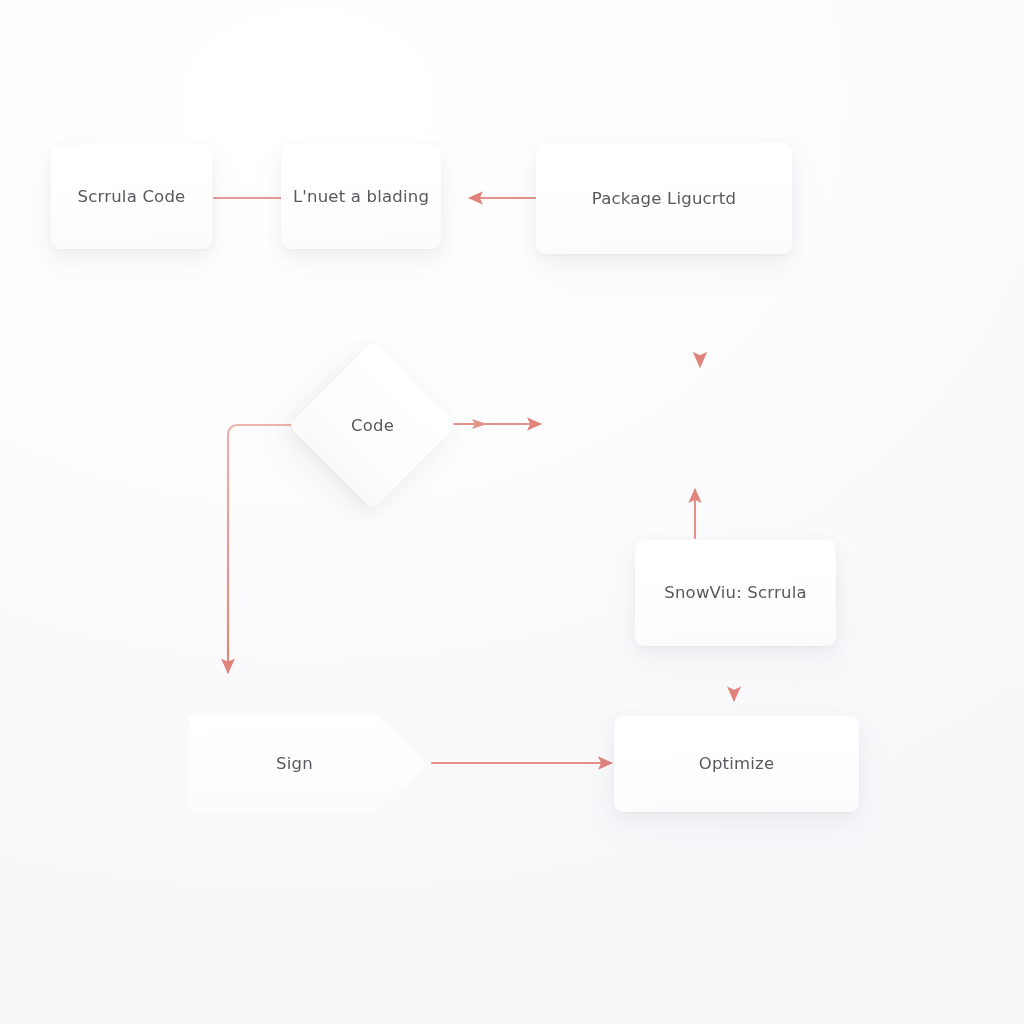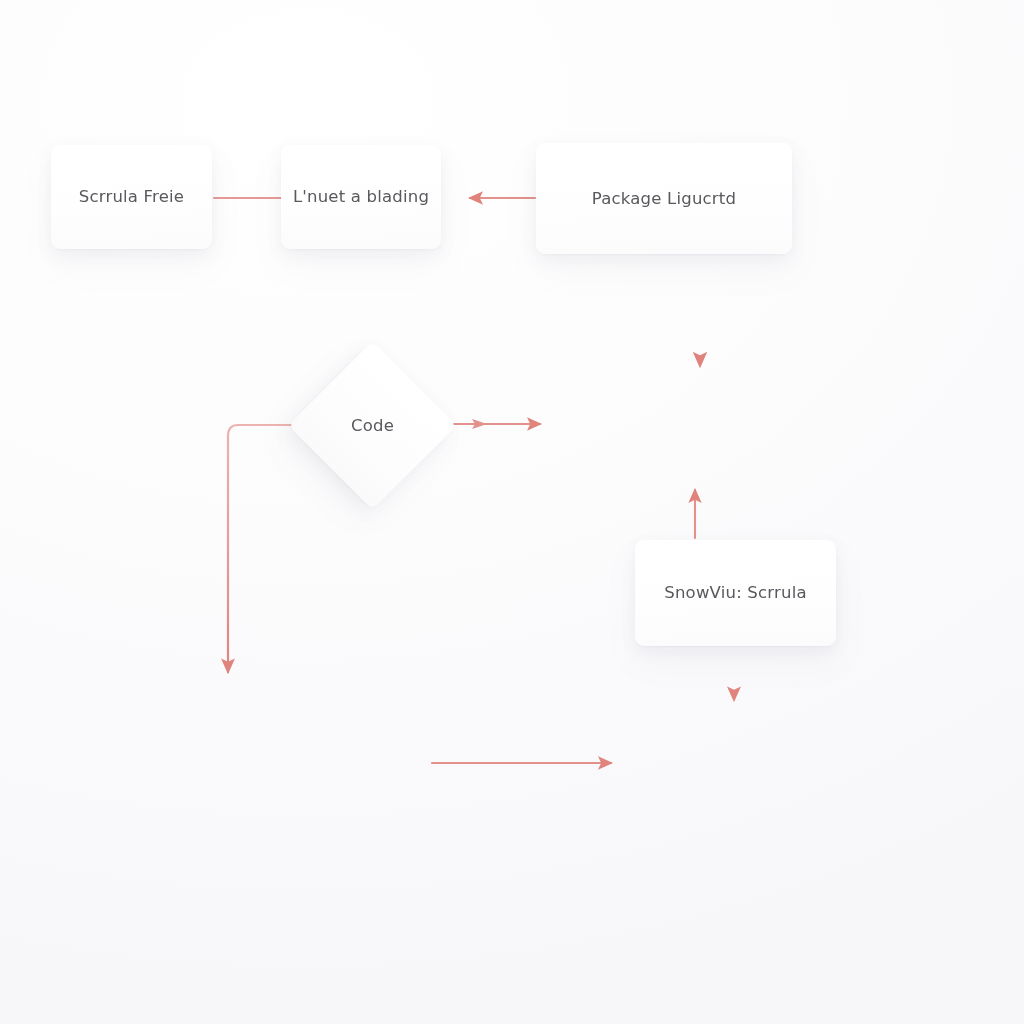--- a/index.html
+++ b/index.html
@@ -100,36 +100,43 @@
     <path d="M 331 425 L 238 425 Q 228 425 228 436 L 228 672" fill="none" stroke="url(#gline)" stroke-width="2.2" stroke-linecap="round" marker-end="url(#ah)"></path>
 
     <line x1="695" y1="538" x2="695" y2="490" stroke="#e2918b" stroke-width="2.1" stroke-linecap="round" marker-end="url(#ah)"></line>
 
     <line x1="734" y1="648" x2="734" y2="700" stroke="url(#gline)" stroke-width="2.2" stroke-linecap="round" marker-end="url(#ah)"></line>
 
     <line x1="432" y1="763" x2="611" y2="763" stroke="#e2918b" stroke-width="2.1" stroke-linecap="round" marker-end="url(#ah)"></line>
   </svg>
 
   <div class="node rect" style="left:51px;top:145px;width:161px;height:104px;">
-    <span class="lbl">Scrrula Freie</span>
+    <span class="lbl">Scrrula Code</span>
   </div>
 
   <div class="node rect" style="left:281px;top:145px;width:160px;height:104px;">
     <span class="lbl">L'nuet a blading</span>
   </div>
 
   <div class="node rect" style="left:536px;top:143px;width:256px;height:111px;">
     <span class="lbl">Package Ligucrtd</span>
   </div>
 
   <div class="node diamond" style="left:313px;top:366px;width:119px;height:119px;">
     <span class="dshape"></span>
     <span class="lbl">Code</span>
   </div>
 
 
   <div class="node rect" style="left:635px;top:540px;width:201px;height:106px;">
     <span class="lbl">SnowViu: Scrrula</span>
   </div>
 
+  <div class="node flag" style="left:189px;top:709px;width:239px;height:110px;">
+    <span class="fshape"></span>
+    <span class="lbl" style="margin-right:28px;">Sign</span>
+  </div>
 
+  <div class="node rect" style="left:614px;top:716px;width:245px;height:96px;">
+    <span class="lbl">Optimize</span>
+  </div>
 
 </div>
 
 </body></html>

